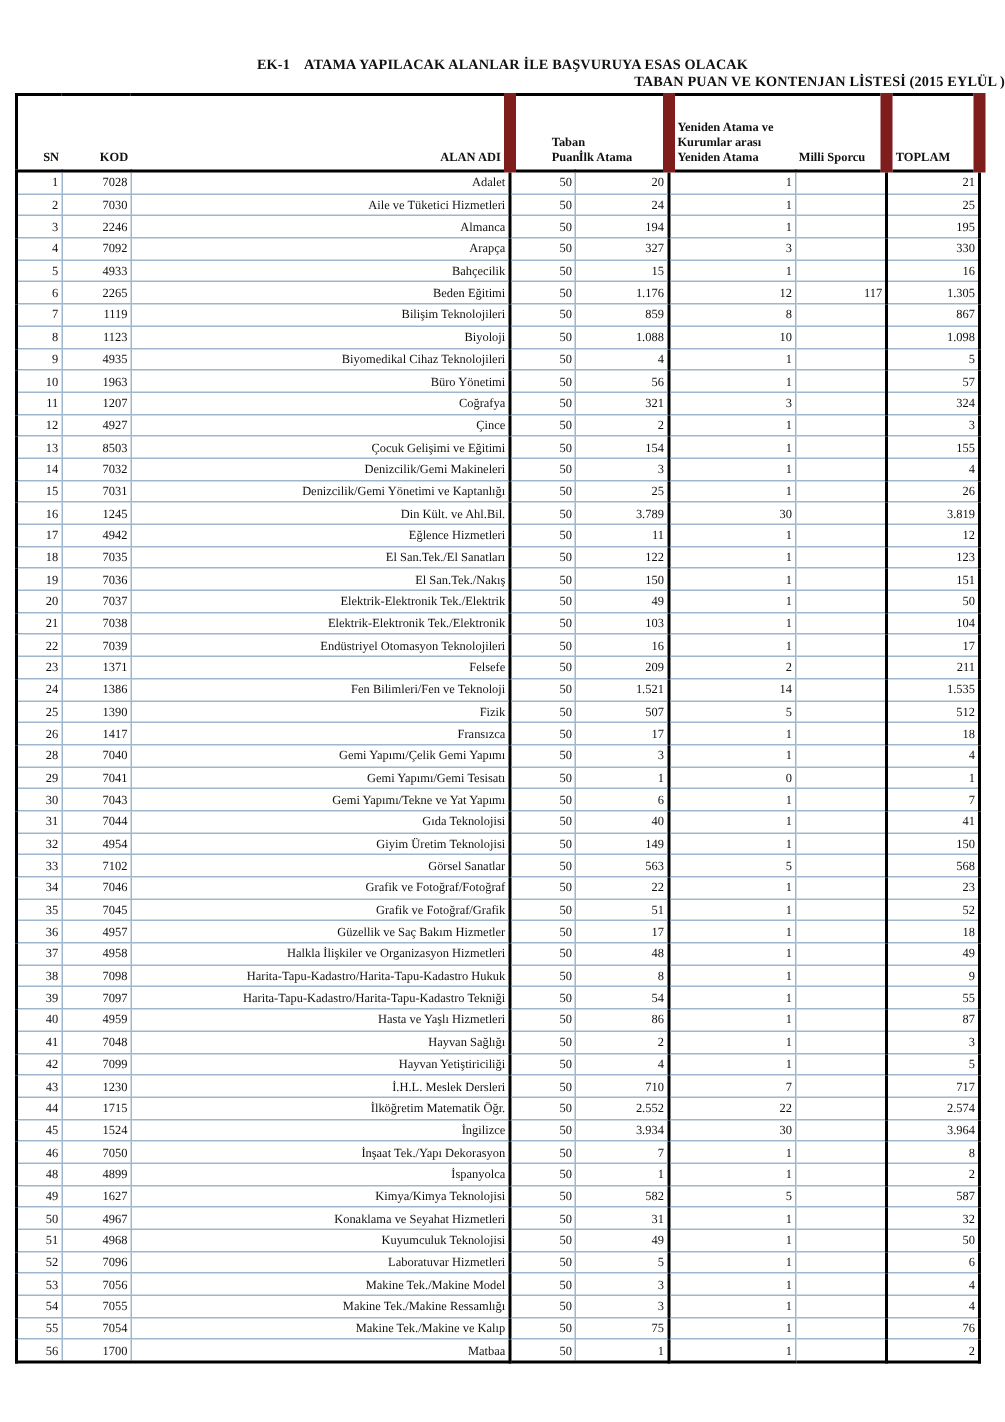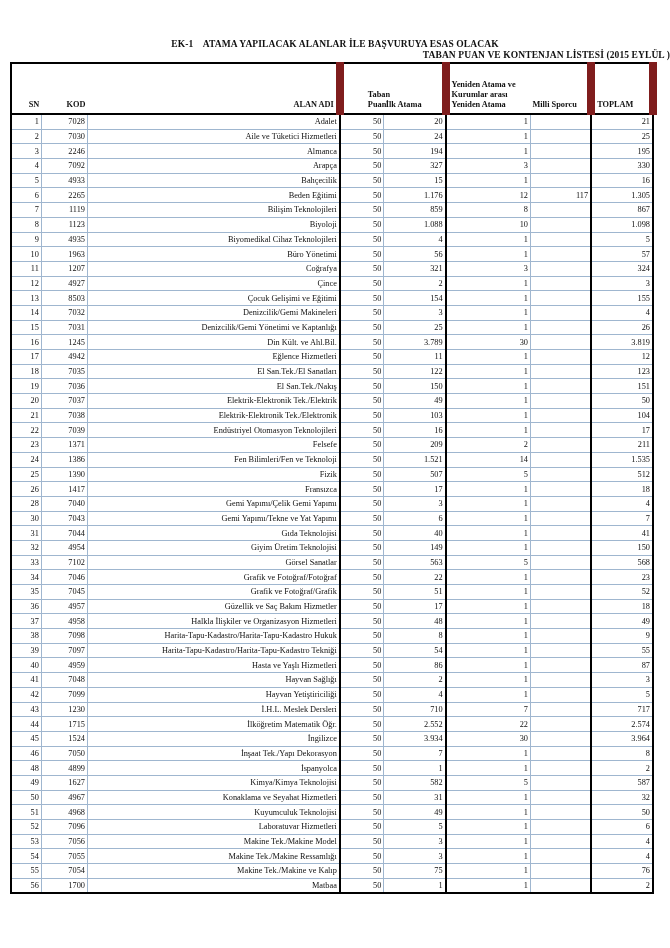--- a/index.html
+++ b/index.html
@@ -323,20 +323,30 @@
           <td class="num thin-r b-l">28</td>
           <td class="num thin-r">7040</td>
           <td class="lft b-r">Gemi Yapımı/Çelik Gemi Yapımı</td>
           <td class="num thin-r">50</td>
           <td class="num b-r">3</td>
           <td class="num thin-r">1</td>
           <td class="num b-r"></td>
           <td class="num b-r">4</td>
         </tr>
         <tr>
+          <td class="num thin-r b-l">29</td>
+          <td class="num thin-r">7041</td>
+          <td class="lft b-r">Gemi Yapımı/Gemi Tesisatı</td>
+          <td class="num thin-r">50</td>
+          <td class="num b-r">1</td>
+          <td class="num thin-r">0</td>
+          <td class="num b-r"></td>
+          <td class="num b-r">1</td>
+        </tr>
+        <tr>
           <td class="num thin-r b-l">30</td>
           <td class="num thin-r">7043</td>
           <td class="lft b-r">Gemi Yapımı/Tekne ve Yat Yapımı</td>
           <td class="num thin-r">50</td>
           <td class="num b-r">6</td>
           <td class="num thin-r">1</td>
           <td class="num b-r"></td>
           <td class="num b-r">7</td>
         </tr>
         <tr>

